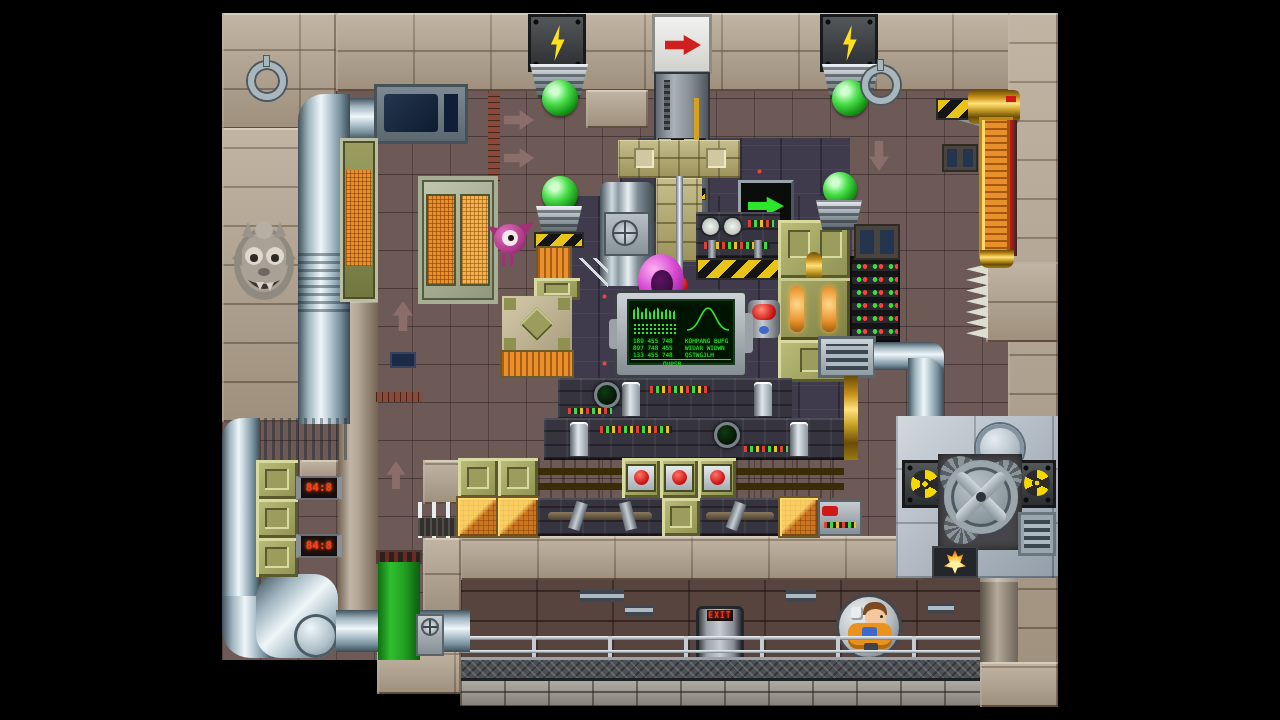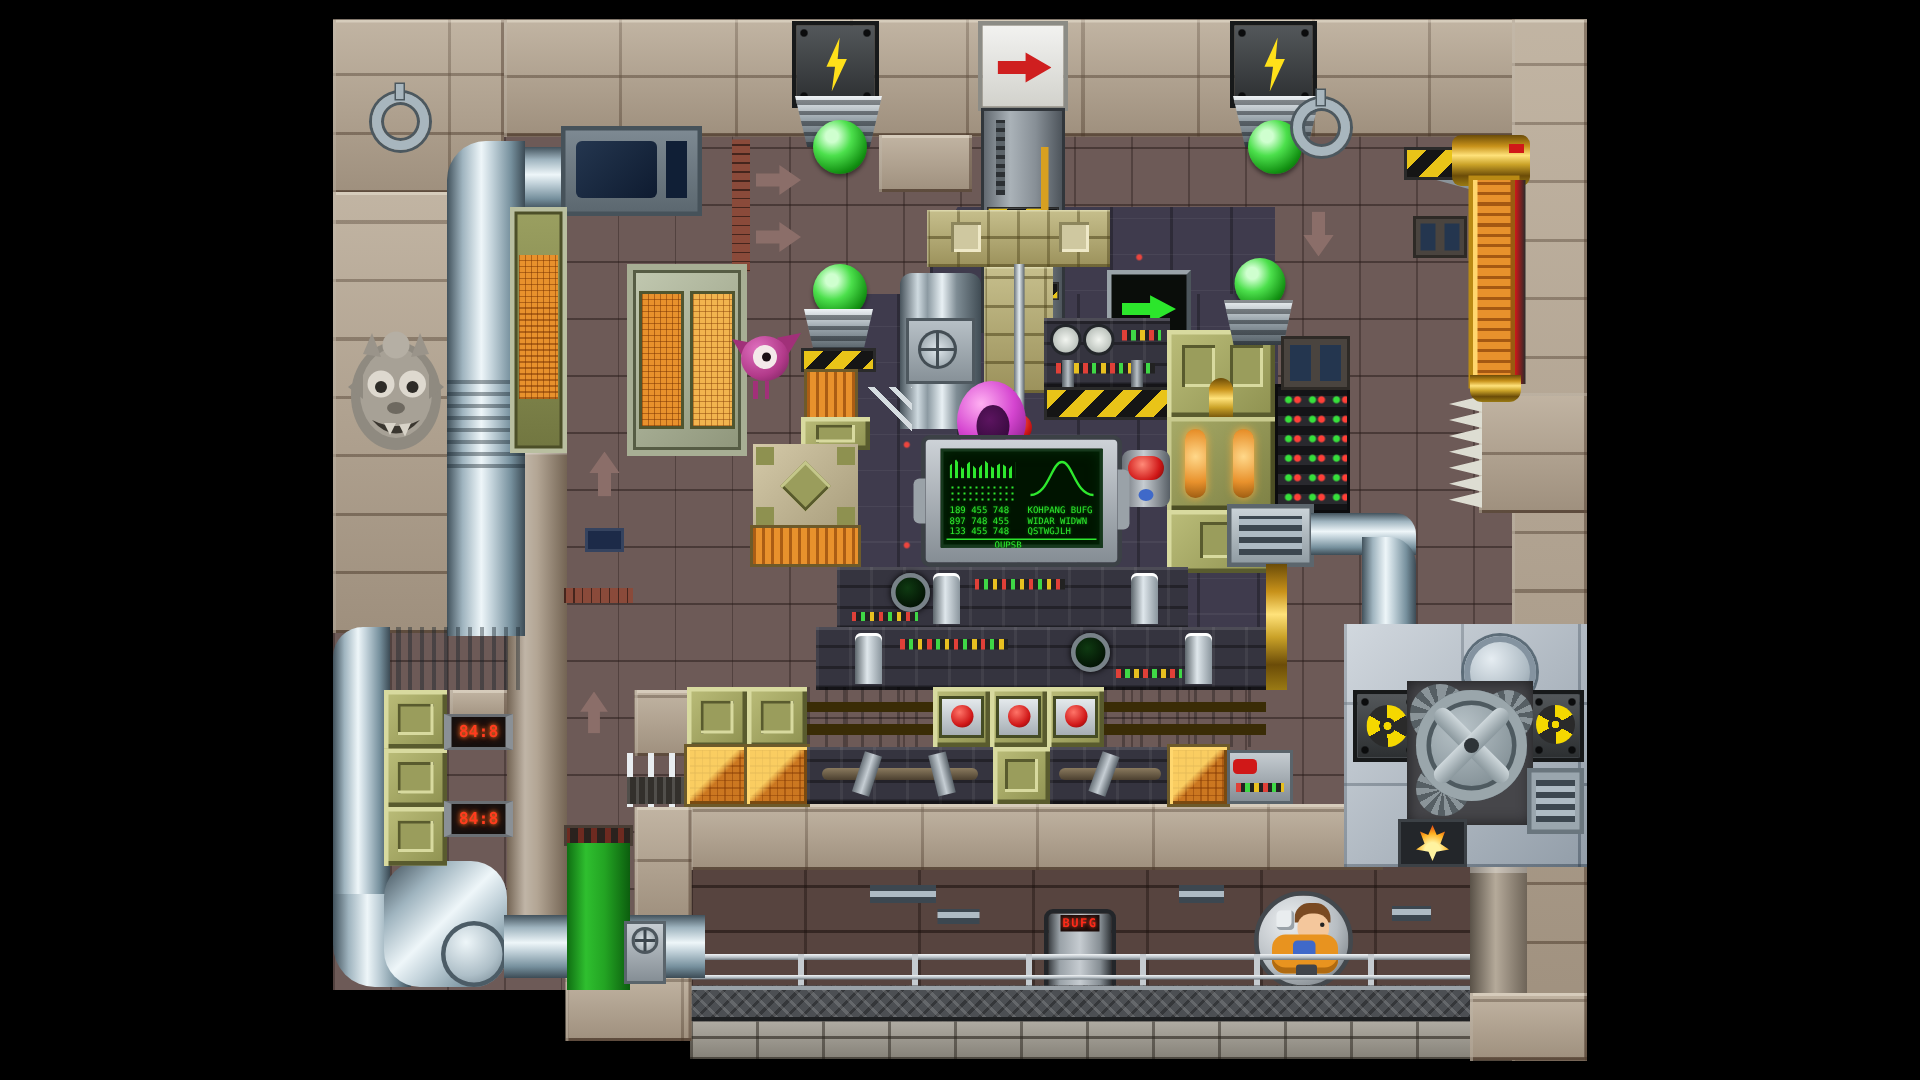--- a/index.html
+++ b/index.html
@@ -119,21 +119,21 @@
   <div class="px darkm" style="left:620px;top:138px;width:230px;height:80px;clip-path:polygon(0 0,100% 0,100% 100%,0 100%,0 40%,8% 0);"></div>
   <div class="px darkm" style="left:558px;top:196px;width:294px;height:262px;clip-path:polygon(0 0,100% 0,100% 100%,0 100%);"></div>
 
   <div class="px roomwall" style="left:460px;top:560px;width:548px;height:122px;"></div>
   <div class="px slats" style="left:580px;top:590px;width:44px;height:12px;"></div>
   <div class="px slats" style="left:625px;top:606px;width:28px;height:10px;"></div>
   <div class="px slats" style="left:786px;top:590px;width:30px;height:12px;"></div>
   <div class="px slats" style="left:928px;top:604px;width:26px;height:10px;"></div>
 
   <div class="px" style="left:696px;top:606px;width:48px;height:58px;background:linear-gradient(90deg,#3a3e42,#9aa2a8 18%,#c6ccd1 50%,#868e94 82%,#2e3236);border:3px solid #23262a;box-sizing:border-box;border-radius:6px 6px 0 0;">
-    <div class="px mono" style="left:8px;top:1px;width:26px;height:11px;background:#1a0c0a;color:#ff2a1a;font-size:8px;font-weight:bold;text-align:center;line-height:11px;letter-spacing:1px;text-shadow:0 0 3px #ff5030;">BUFG</div>
+    <div class="px mono" style="left:8px;top:1px;width:26px;height:11px;background:#1a0c0a;color:#ff2a1a;font-size:8px;font-weight:bold;text-align:center;line-height:11px;letter-spacing:1px;text-shadow:0 0 3px #ff5030;">EXIT</div>
   </div>
 
   <div class="px" style="left:836px;top:594px;width:66px;height:66px;border-radius:50%;background:radial-gradient(circle at 35% 30%,#eceff1,#b7bdc2 55%,#7d848a 85%,#54595e);border:3px solid #43484d;box-sizing:border-box;">
     <div class="px" style="left:24px;top:5px;width:24px;height:13px;background:#7a4a22;border-radius:10px 10px 0 0;"></div>
     <div class="px" style="left:26px;top:12px;width:21px;height:19px;background:#f4c79c;border-radius:45%;"></div>
     <div class="px" style="left:41px;top:18px;width:3px;height:3px;background:#222;border-radius:50%;"></div>
     <div class="px" style="left:12px;top:10px;width:12px;height:13px;background:#e9edef;border-radius:3px;box-shadow:inset -2px -2px 0 #9aa2a8;"></div>
     <div class="px" style="left:9px;top:26px;width:44px;height:26px;background:#e8931f;border-radius:9px;box-shadow:inset 0 -4px 0 #b06a10;"></div>
     <div class="px" style="left:23px;top:30px;width:15px;height:13px;background:#3f69c9;border-radius:3px;"></div>
     <div class="px" style="left:25px;top:46px;width:14px;height:9px;background:#40444a;border-radius:2px;"></div>

